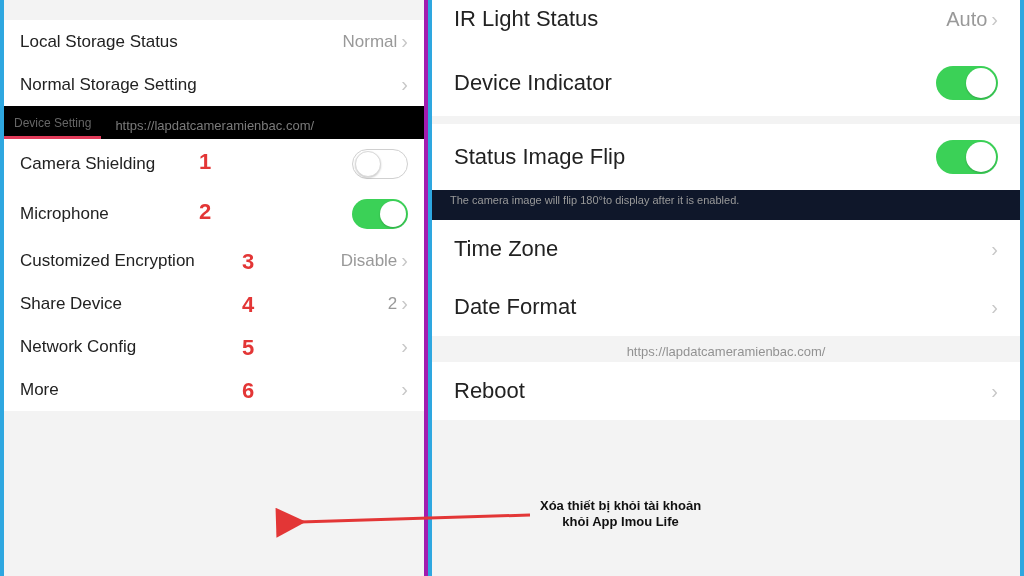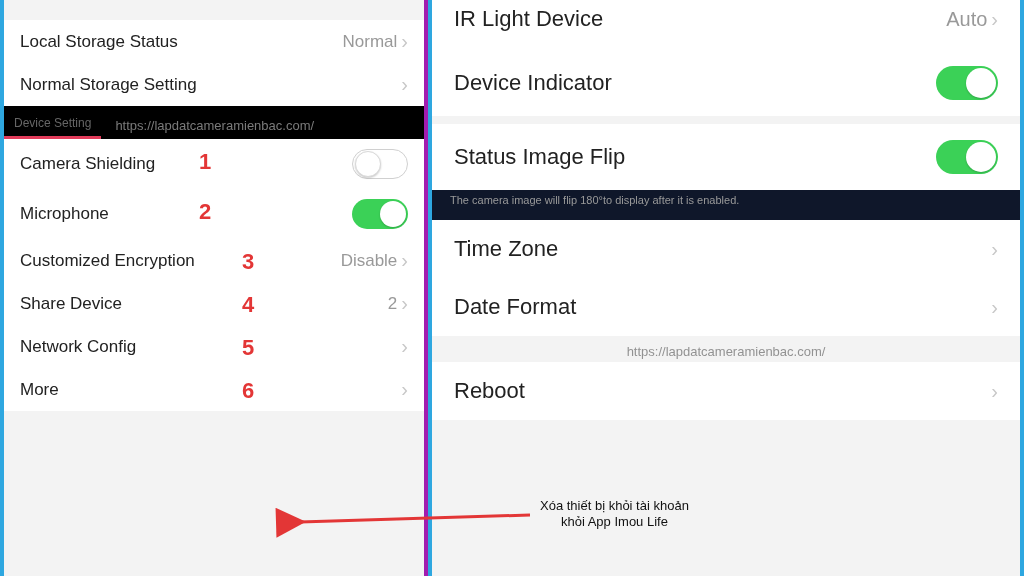--- a/index.html
+++ b/index.html
@@ -22,21 +22,21 @@
 .toggle .knob{width:26px;height:26px;border-radius:50%;background:#fff;position:absolute;top:2px;box-shadow:0 1px 2px rgba(0,0,0,.2)}
 .toggle.on{background:#3bd157}
 .toggle.on .knob{right:2px}
 .toggle.off{background:#fff;border:1px solid #d0d0d0;box-sizing:border-box}
 .toggle.off .knob{left:2px;top:1px;border:1px solid #d8d8d8;box-sizing:border-box}
 .num{color:#e33636;font-size:22px;font-weight:700;position:absolute}
 .delete-row{text-align:center;padding:18px 0;color:#e64b5a;font-size:19px;background:#fff;position:relative}
 .hint{font-size:11px;color:#999;padding:4px 18px 14px 18px;background:#0f172a}
 .right-row{padding:16px 22px;font-size:21px}
 .right-row .label{font-size:22px}
-.arrow-note{position:absolute;left:540px;top:498px;font-size:13px;color:#111;text-align:center;font-weight:400;line-height:1.25}
+.arrow-note{position:absolute;left:540px;top:498px;font-size:13px;color:#111;text-align:center;font-weight:700;line-height:1.25}
 svg.arrow{position:absolute;pointer-events:none}
 </style>
 </head>
 <body>
 
 <div class="wrap">
 
 <div class="pane pane-left">
   <div class="spacer"></div>
 
@@ -121,21 +121,21 @@
     </div>
     <span class="num" style="left:238px;top:10px">6</span>
   </div>
 
   <div class="spacer-sm"></div>
   <div style="flex:1;background:#f3f3f3"></div>
 </div>
 
 <div class="pane pane-right">
   <div class="row right-row" style="padding-top:6px;padding-bottom:18px">
-    <span class="label">IR Light Device</span>
+    <span class="label">IR Light Status</span>
     <span class="value" style="font-size:20px">
       <span>Auto</span>
       <span class="chev">›</span>
     </span>
   </div>
 
   <div class="row right-row">
     <span class="label">Device Indicator</span>
     <div class="toggle on" style="width:62px;height:34px">
           <div class="knob" style="width:30px;height:30px"></div>

